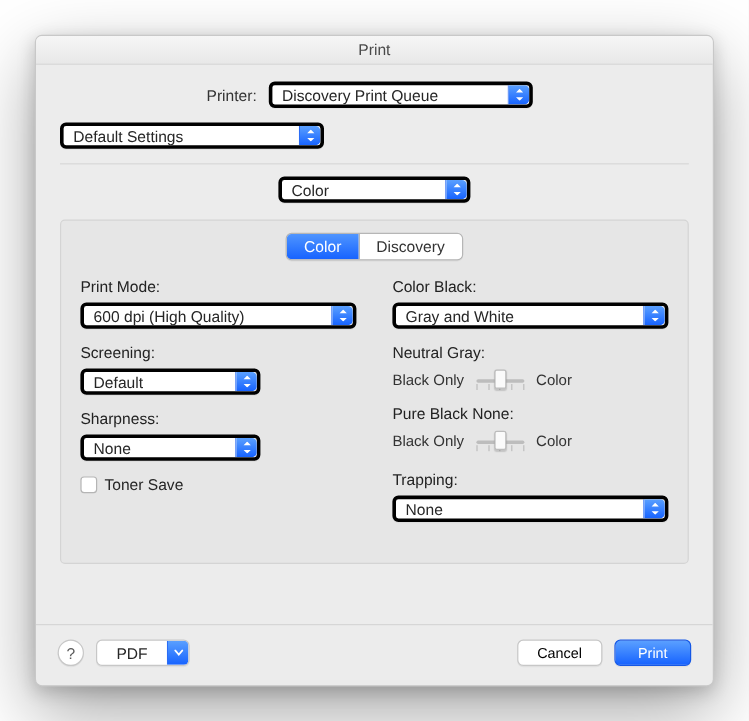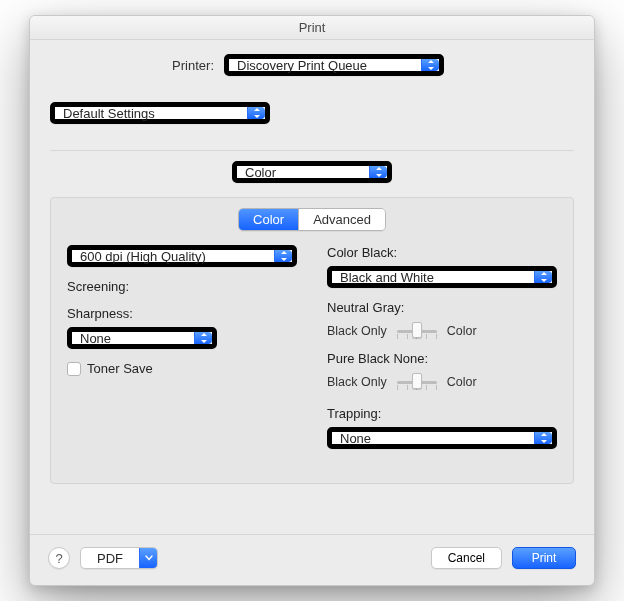--- a/index.html
+++ b/index.html
@@ -24,33 +24,33 @@
     .titlebar {
       height: 24px;
       line-height: 24px;
       text-align: center;
       font-size: 13px;
       color: #4a4a4a;
       background: linear-gradient(#f6f6f6, #e8e8e8);
       border-bottom: 1px solid #d6d6d6;
     }
     .content { padding: 14px 20px 0 20px; }
-    .row { display: flex; align-items: center; margin-bottom: 26px; }
+    .row { display: flex; align-items: center; margin-bottom: 12px; }
     .row .label {
       width: 174px;
       text-align: right;
       padding-right: 10px;
       color: #333;
     }
     .select {
       position: relative;
       display: flex;
       align-items: center;
       background: #fff;
-      border: 5px solid #000000;
+      border: 3px solid #000000;
       border-radius: 5px;
       height: 22px;
       padding: 0 0 0 8px;
       box-shadow: 0 1px 0 rgba(0,0,0,0.04);
     }
     .select .value { flex: 1; white-space: nowrap; overflow: hidden; }
     .select .endcap {
       width: 18px;
       height: 100%;
       background: linear-gradient(#5aa0ff, #1763ff);
@@ -213,39 +213,48 @@
               <path d="M4 0 L7 3 L1 3 Z M4 10 L1 7 L7 7 Z" fill="#fff"></path>
             </svg>
         </span>
       </div>
     </div>
 
     <div class="panel">
       <div class="seg">
         <div class="seg-inner">
           <button class="active">Color</button>
-          <button>Advanced</button>
+          <button>Discovery</button>
         </div>
       </div>
 
       <div class="cols">
         <div class="col">
           <div class="field-block">
+            <div class="field-label">Print Mode:</div>
             <div class="select">
               <span class="value">600 dpi (High Quality)</span>
               <span class="endcap">
                 <svg width="8" height="10" viewBox="0 0 8 10">
                     <path d="M4 0 L7 3 L1 3 Z M4 10 L1 7 L7 7 Z" fill="#fff"></path>
                   </svg>
               </span>
             </div>
           </div>
 
           <div class="field-block">
             <div class="field-label">Screening:</div>
+            <div class="select" style="width:150px">
+              <span class="value">Default</span>
+              <span class="endcap">
+                <svg width="8" height="10" viewBox="0 0 8 10">
+                    <path d="M4 0 L7 3 L1 3 Z M4 10 L1 7 L7 7 Z" fill="#fff"></path>
+                  </svg>
+              </span>
+            </div>
           </div>
 
           <div class="field-block">
             <div class="field-label">Sharpness:</div>
             <div class="select" style="width:150px">
               <span class="value">None</span>
               <span class="endcap">
                 <svg width="8" height="10" viewBox="0 0 8 10">
                     <path d="M4 0 L7 3 L1 3 Z M4 10 L1 7 L7 7 Z" fill="#fff"></path>
                   </svg>
@@ -256,21 +265,21 @@
           <div class="checkbox-row">
             <div class="checkbox"></div>
             <span>Toner Save</span>
           </div>
         </div>
 
         <div class="col">
           <div class="field-block">
             <div class="field-label">Color Black:</div>
             <div class="select">
-              <span class="value">Black and White</span>
+              <span class="value">Gray and White</span>
               <span class="endcap">
                 <svg width="8" height="10" viewBox="0 0 8 10">
                     <path d="M4 0 L7 3 L1 3 Z M4 10 L1 7 L7 7 Z" fill="#fff"></path>
                   </svg>
               </span>
             </div>
           </div>
 
           <div class="field-label">Neutral Gray:</div>
           <div class="slider-row">

